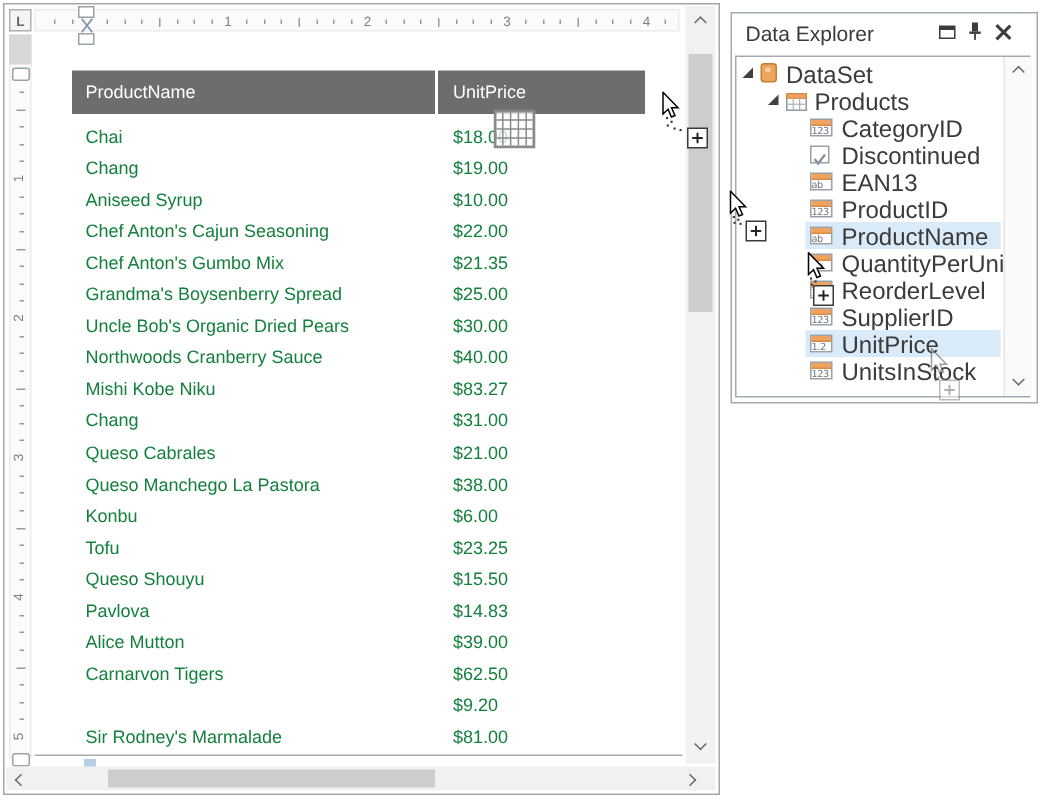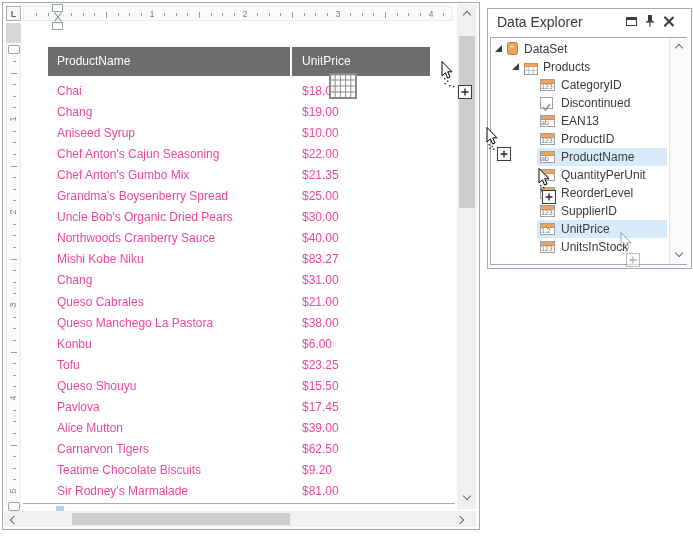--- a/index.html
+++ b/index.html
@@ -22,21 +22,21 @@
   .vtick.mid{width:6px;left:4px;}
   .vnum{position:absolute;left:2.5px;font-size:9px;color:#808080;transform:rotate(-90deg);}
   .vr-block{left:6px;top:23px;width:15px;height:20px;background:#d8d8d8;}
   .band-marker{width:10px;height:7px;background:#fff;border:1px solid #9aa1a8;border-radius:2px;}
   .grip-square{width:11px;height:8px;background:#fff;border:1px solid #9aa1a8;box-sizing:border-box;}
 
   
   .thead{top:47px;height:29px;background:#6d6d6d;}
   .thead span{position:absolute;left:9px;top:0;line-height:29px;font-size:12px;color:#fff;}
   .trow{position:absolute;left:48px;width:382px;height:21px;}
-  .trow span{position:absolute;top:0;line-height:21px;font-size:12px;color:#ec4899;white-space:nowrap;}
+  .trow span{position:absolute;top:0;line-height:21px;font-size:12px;color:#15803d;white-space:nowrap;}
   .tname{left:9px;}
   .tprice{left:254px;}
   .band-line{left:23px;top:503px;width:432px;height:1px;background:#ababab;}
   .blue-handle{left:56px;top:506px;width:8px;height:7px;background:#b7d0ea;}
 
   
   .sb{background:#f1f1f1;}
   .sb-thumb{position:absolute;background:#cdcdcd;}
   .chev{position:absolute;width:5px;height:5px;border:solid #5f6a74;border-width:1.5px 1.5px 0 0;}
   .chev.up{transform:rotate(-45deg);}
@@ -50,21 +50,21 @@
   .icon-restore{left:626px;top:17px;width:11px;height:9px;border:1px solid #3c3c3c;border-top:3px solid #3c3c3c;box-sizing:border-box;}
   .icon-close{left:663px;top:15px;width:12px;height:13px;}
   .icon-close::before,.icon-close::after{content:'';position:absolute;left:5px;top:0;width:1.6px;height:13px;background:#3c3c3c;}
   .icon-close::before{transform:rotate(45deg);}
   .icon-close::after{transform:rotate(-45deg);}
   .tree-box{left:490px;top:37px;width:197px;height:228px;border:1px solid #a3aab4;background:#fff;box-sizing:border-box;}
   .tree-track{left:669px;top:38px;width:18px;height:226px;background:#fafafa;border-left:1px solid #e6e6e6;}
 
   .titem{position:absolute;left:491px;width:196px;height:18px;}
   .titem.hl::before{content:'';position:absolute;left:46px;right:20px;top:0;bottom:0;background:#d9eaf8;}
-  .tlabel{position:absolute;top:1.5px;font-size:12px;color:#3b3b3b;white-space:nowrap;}
+  .tlabel{position:absolute;top:1.5px;font-size:16px;color:#3b3b3b;white-space:nowrap;}
   .lv0 .tlabel{left:33px;} .lv1 .tlabel{left:52px;} .lv2 .tlabel{left:70px;}
   .expander{position:absolute;top:5px;width:0;height:0;border-left:7px solid transparent;border-bottom:7px solid #3f3f3f;}
   .lv0 .expander{left:4px;} .lv1 .expander{left:21px;}
   .ic-db{position:absolute;left:16px;top:2px;width:11px;height:13px;background:#eda55b;border:1px solid #c07f33;border-radius:2.5px;box-sizing:border-box;}
   .ic-db::before{content:'';position:absolute;left:2px;top:1.5px;width:4px;height:3px;background:#f8d0a4;border-radius:1.5px;}
   .ic-table{position:absolute;left:33px;top:3px;width:14px;height:12px;}
   .ic-field{position:absolute;left:49px;top:2.5px;width:15px;height:12px;background:#fff;border:1px solid #98a0a8;box-sizing:border-box;}
   .ic-field::before{content:'';position:absolute;left:0;top:0;right:0;height:3px;background:#f0a35e;border-bottom:1px solid #d98b43;}
   .ic-field b{position:absolute;left:0;right:0;top:4px;text-align:left;font-size:6.5px;font-weight:normal;
               color:#6e757c;letter-spacing:-0.3px;line-height:7px;font-family:"DejaVu Sans",sans-serif;}
@@ -233,32 +233,31 @@
       <div class="trow" style="top: 354.65px;">
         <span class="tname">Tofu</span>
         <span class="tprice">$23.25</span>
       </div>
       <div class="trow" style="top: 375.7px;">
         <span class="tname">Queso Shouyu</span>
         <span class="tprice">$15.50</span>
       </div>
       <div class="trow" style="top: 396.75px;">
         <span class="tname">Pavlova</span>
-        <span class="tprice">$17.45</span>
+        <span class="tprice">$14.83</span>
       </div>
       <div class="trow" style="top: 417.8px;">
         <span class="tname">Alice Mutton</span>
         <span class="tprice">$39.00</span>
       </div>
       <div class="trow" style="top: 438.85px;">
         <span class="tname">Carnarvon Tigers</span>
         <span class="tprice">$62.50</span>
       </div>
       <div class="trow" style="top: 459.9px;">
-        <span class="tname">Teatime Chocolate Biscuits</span>
         <span class="tprice">$9.20</span>
       </div>
       <div class="trow" style="top: 480.95px;">
         <span class="tname">Sir Rodney's Marmalade</span>
         <span class="tprice">$81.00</span>
       </div>
     </div>
 
   <div class="abs band-line"></div>
   <div class="abs blue-handle"></div>

